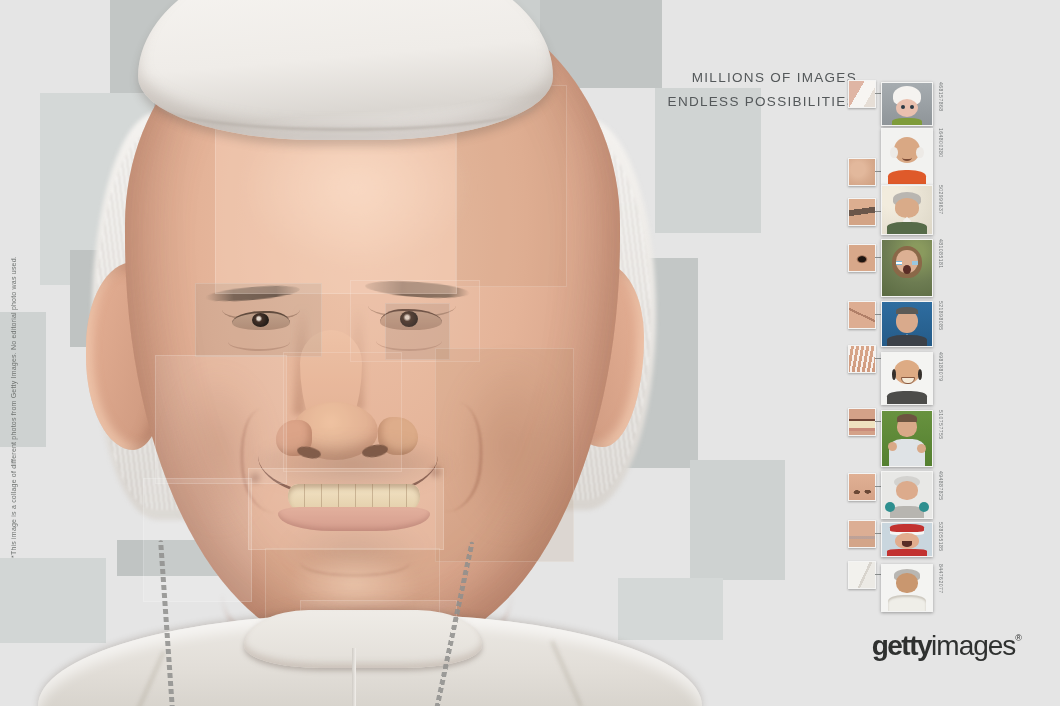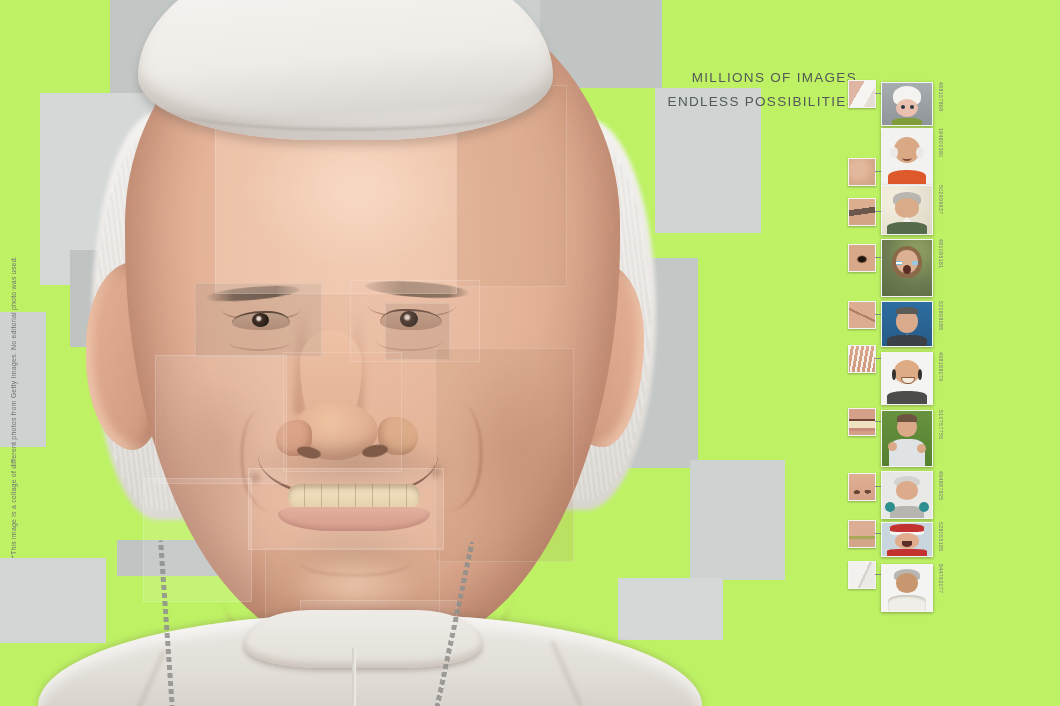--- a/index.html
+++ b/index.html
@@ -1,17 +1,17 @@
 <!DOCTYPE html>
 <html><head>
 <meta charset="utf-8">
 <style>
   html,body{margin:0;padding:0;background:#9aa0a0;}
   .stage{position:relative;width:1060px;height:706px;overflow:hidden;
-         background:#bef264;font-family:"Liberation Sans",sans-serif;}
+         background:#e5e5e5;font-family:"Liberation Sans",sans-serif;}
   .abs{position:absolute;}
   
   .tile{position:absolute;}
   
   .hair{position:absolute;filter:blur(2px);
         background:linear-gradient(180deg,#f4f2ef 0%,#e9e6e2 55%,#d8d4cf 100%);}
   .hair-tex{position:absolute;opacity:.5;filter:blur(1px);
         background:repeating-linear-gradient(83deg,rgba(255,255,255,.9) 0 2px,rgba(180,175,170,.35) 2px 5px);}
   .ear{position:absolute;background:linear-gradient(105deg,#e0ab90 20%,#cf9a80 80%);
        box-shadow:inset -10px 6px 14px rgba(130,75,55,.35),inset 6px -4px 10px rgba(255,225,200,.5);}
@@ -299,14 +299,15 @@
 
   <div class="crop c-collar" style="top:561px;"></div>
   <div class="link" style="top:574px;"></div>
   <div class="thumb t-priest" style="top:564px;height:46px;">
       <i class="i1"></i>
       <i class="i2"></i>
       <i class="i3"></i>
     </div>
   <div class="vid" style="top:564px;height:46px;">844762077</div>
 
+  <div class="logo"><b>getty</b><span>images</span><sup>®</sup></div>
 
 </div>
 
 </body></html>

